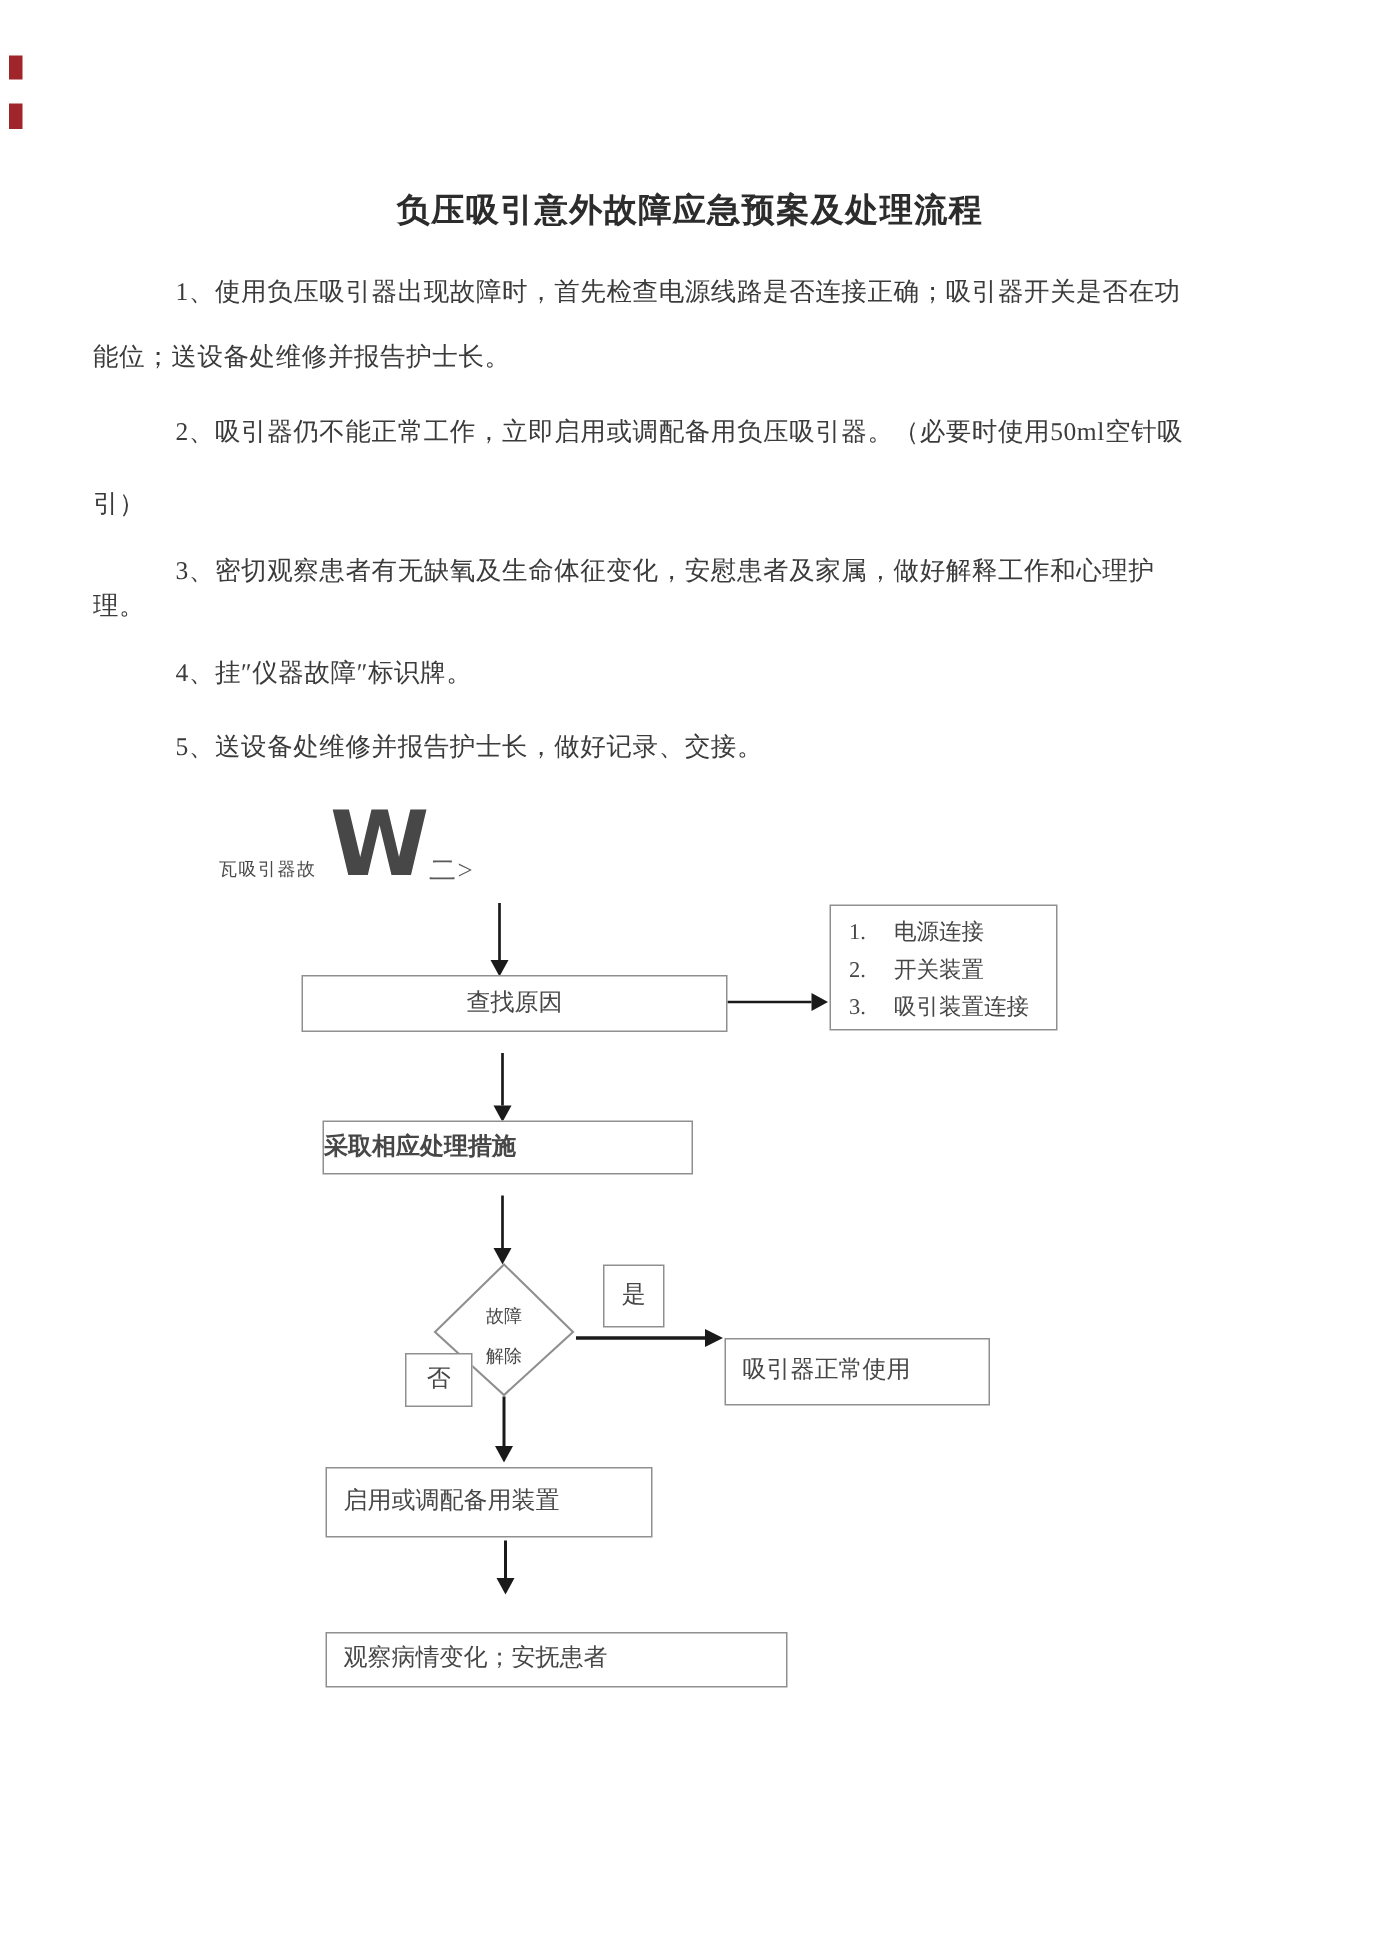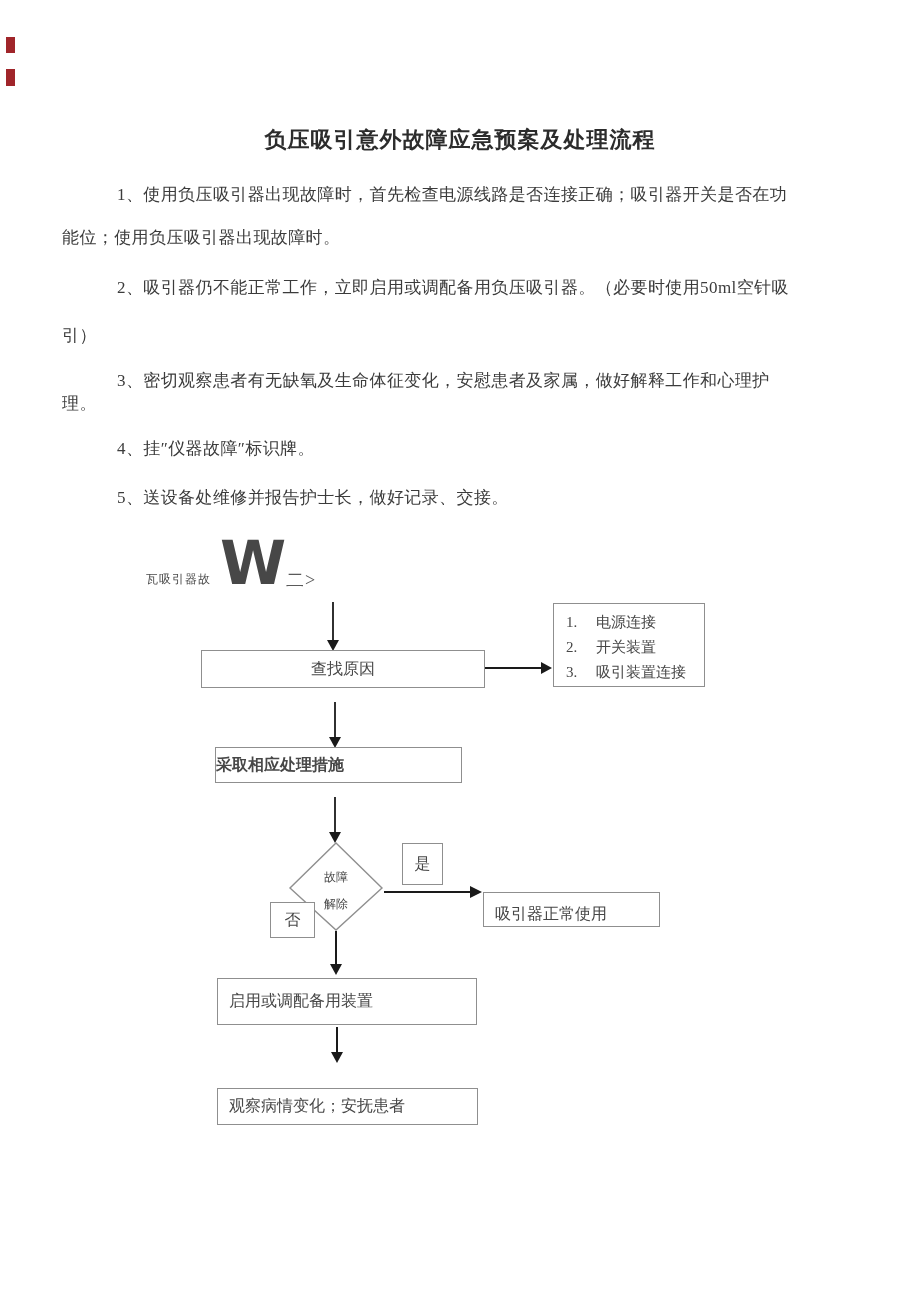--- a/index.html
+++ b/index.html
@@ -60,40 +60,40 @@
     position:absolute;left:286px;top:568px;z-index:2;
     font-size:18px;color:#5a5a5a;letter-spacing:1px;
   }
   .node-find{left:201px;top:650px;width:284px;height:38px;line-height:35px;}
   .node-checklist{left:553px;top:603px;width:152px;height:84px;font-size:15px;padding:6px 0 0 12px;}
   .check-row{display:flex;line-height:25px;}
   .check-num{width:30px;}
   .node-measures{left:215px;top:747px;width:247px;height:36px;line-height:33px;padding-left:0;font-weight:bold;}
   .node-yes{left:402px;top:843px;width:41px;height:42px;line-height:39px;text-align:center;}
   .node-no{left:270px;top:902px;width:45px;height:36px;line-height:33px;text-align:center;}
-  .node-normal{left:483px;top:892px;width:177px;height:35px;line-height:42px;padding-left:11px;}
-  .node-backup{left:217px;top:978px;width:260px;height:47px;line-height:44px;padding-left:11px;}
-  .node-observe{left:217px;top:1088px;width:261px;height:37px;line-height:34px;padding-left:11px;}
+  .node-normal{left:483px;top:892px;width:177px;height:45px;line-height:42px;padding-left:11px;}
+  .node-backup{left:217px;top:978px;width:218px;height:47px;line-height:44px;padding-left:11px;}
+  .node-observe{left:217px;top:1088px;width:308px;height:37px;line-height:34px;padding-left:11px;}
   .diamond-label{
     position:absolute;left:301px;top:864px;width:70px;z-index:2;
     text-align:center;font-size:12px;line-height:27px;color:var(--flow-ink);
   }
 </style>
 </head>
 <body>
 
 <div class="page">
 
   <div class="red-mark mark1"></div>
   <div class="red-mark mark2"></div>
 
   <div class="doc-title">负压吸引意外故障应急预案及处理流程</div>
 
   <div class="bodyline" style="left:117px;top:184px;">1、使用负压吸引器出现故障时，首先检查电源线路是否连接正确；吸引器开关是否在功</div>
-  <div class="bodyline" style="left:62px;top:227px;">能位；使用负压吸引器出现故障时。</div>
+  <div class="bodyline" style="left:62px;top:227px;">能位；送设备处维修并报告护士长。</div>
   <div class="bodyline" style="left:117px;top:277px;">2、吸引器仍不能正常工作，立即启用或调配备用负压吸引器。（必要时使用50ml空针吸</div>
   <div class="bodyline" style="left:62px;top:325px;">引）</div>
   <div class="bodyline" style="left:117px;top:370px;">3、密切观察患者有无缺氧及生命体征变化，安慰患者及家属，做好解释工作和心理护</div>
   <div class="bodyline" style="left:62px;top:393px;">理。</div>
   <div class="bodyline" style="left:117px;top:438px;">4、挂″仪器故障″标识牌。</div>
   <div class="bodyline" style="left:117px;top:487px;">5、送设备处维修并报告护士长，做好记录、交接。</div>
 
   <svg class="flow-svg" viewBox="0 0 920 1302" xmlns="http://www.w3.org/2000/svg">
 
     <line x1="333" y1="602" x2="333" y2="640" stroke="#1a1a1a" stroke-width="1.8"></line>

